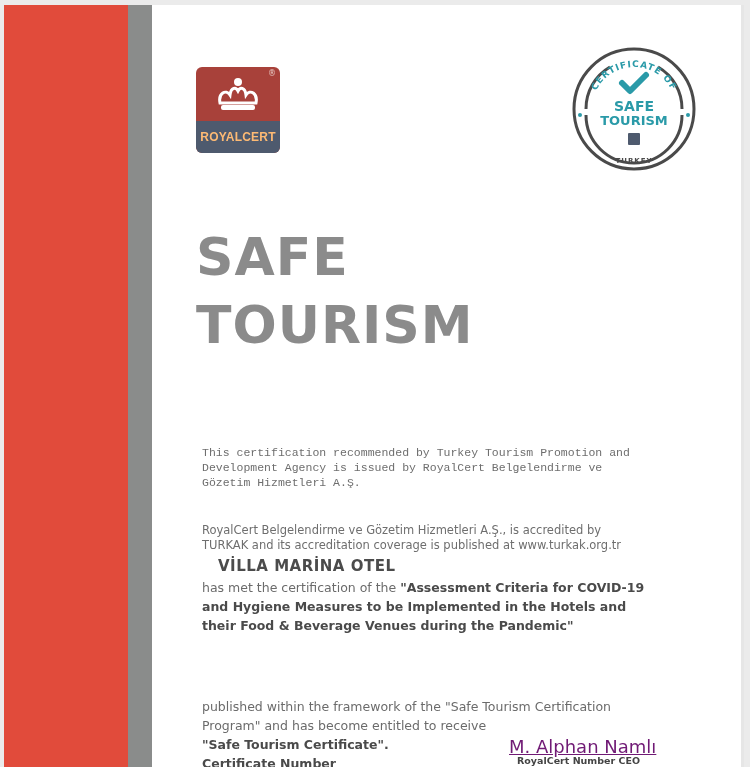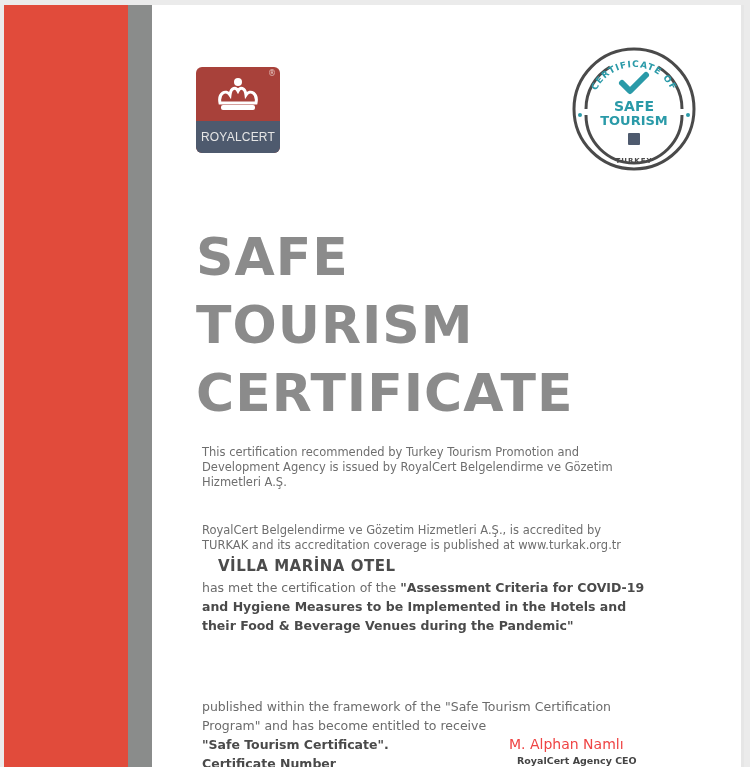--- a/index.html
+++ b/index.html
@@ -4,39 +4,39 @@
 <style>
   html, body { margin: 0; padding: 0; }
   body { width: 750px; height: 767px; background: #ebebeb; position: relative; overflow: hidden; font-family: "DejaVu Sans", sans-serif; }
   .page { position: absolute; left: 4px; top: 5px; width: 740px; height: 762px; background: #ffffff; overflow: hidden; }
   .red-band { position: absolute; left: 0; top: 0; width: 124px; height: 100%; background: #e14b3b; }
   .grey-band { position: absolute; left: 124px; top: 0; width: 24px; height: 100%; background: #8a8c8b; }
   .right-edge { position: absolute; right: 0; top: 0; width: 3px; height: 100%; background: #e6e6e6; }
 
   .logo { position: absolute; left: 192px; top: 62px; width: 84px; height: 86px; border-radius: 6px; overflow: hidden; background: #a8413a; }
   .logo .bottom { position: absolute; left: 0; bottom: 0; width: 100%; height: 32px; background: #4e5a6e; display: flex; align-items: center; justify-content: center; }
-  .logo .bottom span { color: #e5e5e5; font-family: "Liberation Sans", sans-serif; font-size: 12px; letter-spacing: 0.2px; }
+  .logo .bottom span { color: #fdba74; font-family: "Liberation Sans", sans-serif; font-size: 12px; letter-spacing: 0.2px; font-weight: bold; }
   .logo .crown { position: absolute; left: 18px; top: 10px; width: 48px; height: 40px; }
   .logo .reg { position: absolute; right: 4px; top: 2px; color: #e8c9c4; font-size: 8px; }
 
   .seal { position: absolute; left: 566px; top: 40px; width: 128px; height: 128px; }
 
   .title { position: absolute; left: 192px; top: 218px; font-family: "DejaVu Sans", sans-serif; font-weight: bold; color: #8b8b8b; font-size: 52px; line-height: 68px; letter-spacing: 1px; }
   .title div { white-space: nowrap; }
 
   .body-text { position: absolute; left: 198px; font-family: "DejaVu Sans", sans-serif; font-size: 11.5px; color: #6e6e6e; line-height: 15px; width: 430px; }
-  .p1 { top: 440px; }
+  .p1 { top: 440px; font-family: Liberation Mono, monospace; }
   .p2 { top: 495px; margin-top: 23px; }
   .hotel { position: absolute; left: 214px; top: 552px; font-weight: bold; font-size: 15px; color: #4b4b4b; letter-spacing: 0.5px; }
   .p3 { position: absolute; left: 198px; top: 573px; width: 460px; font-size: 12.5px; line-height: 19px; color: #6b6b6b; }
   .p3 b { color: #4a4a4a; }
   .p4 { position: absolute; left: 198px; top: 660px; width: 460px; font-size: 12.5px; line-height: 19px; color: #6b6b6b; margin-top: 32px; }
   .p4 b { color: #4a4a4a; }
   .cert-label { font-weight: bold; color: #4a4a4a; }
-  .sig-name { position: absolute; left: 505px; top: 731px; font-size: 14px; color: #ef4444; }
+  .sig-name { position: absolute; left: 505px; top: 731px; font-size: 18px; color: #701a75; text-decoration: underline; }
   .sig-title { position: absolute; left: 513px; top: 750px; font-size: 9.5px; font-weight: bold; color: #444; }
 </style>
 </head>
 <body>
 
 <div class="page">
   <div class="red-band"></div>
   <div class="grey-band"></div>
   <div class="right-edge"></div>
 
@@ -69,34 +69,33 @@
     <text x="64" y="80" text-anchor="middle" font-family="DejaVu Sans, sans-serif" font-weight="bold" font-size="13" fill="#2a9aa8">TOURISM</text>
     <circle cx="10" cy="70" r="2" fill="#2a9aa8"></circle>
     <circle cx="118" cy="70" r="2" fill="#2a9aa8"></circle>
     <rect x="58" y="88" width="12" height="12" rx="1" fill="#4e5a6e"></rect>
     <text x="64" y="118" text-anchor="middle" font-family="DejaVu Sans, sans-serif" font-weight="bold" font-size="7" fill="#4a4a4a" letter-spacing="1">TURKEY</text>
   </svg>
 
   <div class="title">
     <div>SAFE</div>
     <div>TOURISM</div>
-    <div>CERTIFICATE</div>
   </div>
 
   <div class="body-text p1">This certification recommended by Turkey Tourism Promotion and Development Agency is issued by RoyalCert Belgelendirme ve Gözetim Hizmetleri A.Ş.</div>
   <div class="body-text p2">RoyalCert Belgelendirme ve Gözetim Hizmetleri A.Ş., is accredited by TURKAK and its accreditation coverage is published at www.turkak.org.tr</div>
 
   <div class="hotel">VİLLA MARİNA OTEL</div>
 
   <div class="p3">
     <span>has met the certification of the </span><b>"Assessment Criteria for COVID-19 and Hygiene Measures to be Implemented in the Hotels and their Food &amp; Beverage Venues during the Pandemic"</b>
   </div>
 
   <div class="p4">
     <div>published within the framework of the "Safe Tourism Certification Program" and has become entitled to receive</div>
     <b>"Safe Tourism Certificate".</b>
     <div class="cert-label">Certificate Number</div>
     <div>RYL-02032</div>
   </div>
 
   <div class="sig-name">M.  Alphan Namlı</div>
-  <div class="sig-title">RoyalCert Agency CEO</div>
+  <div class="sig-title">RoyalCert Number CEO</div>
 </div>
 
 </body></html>

